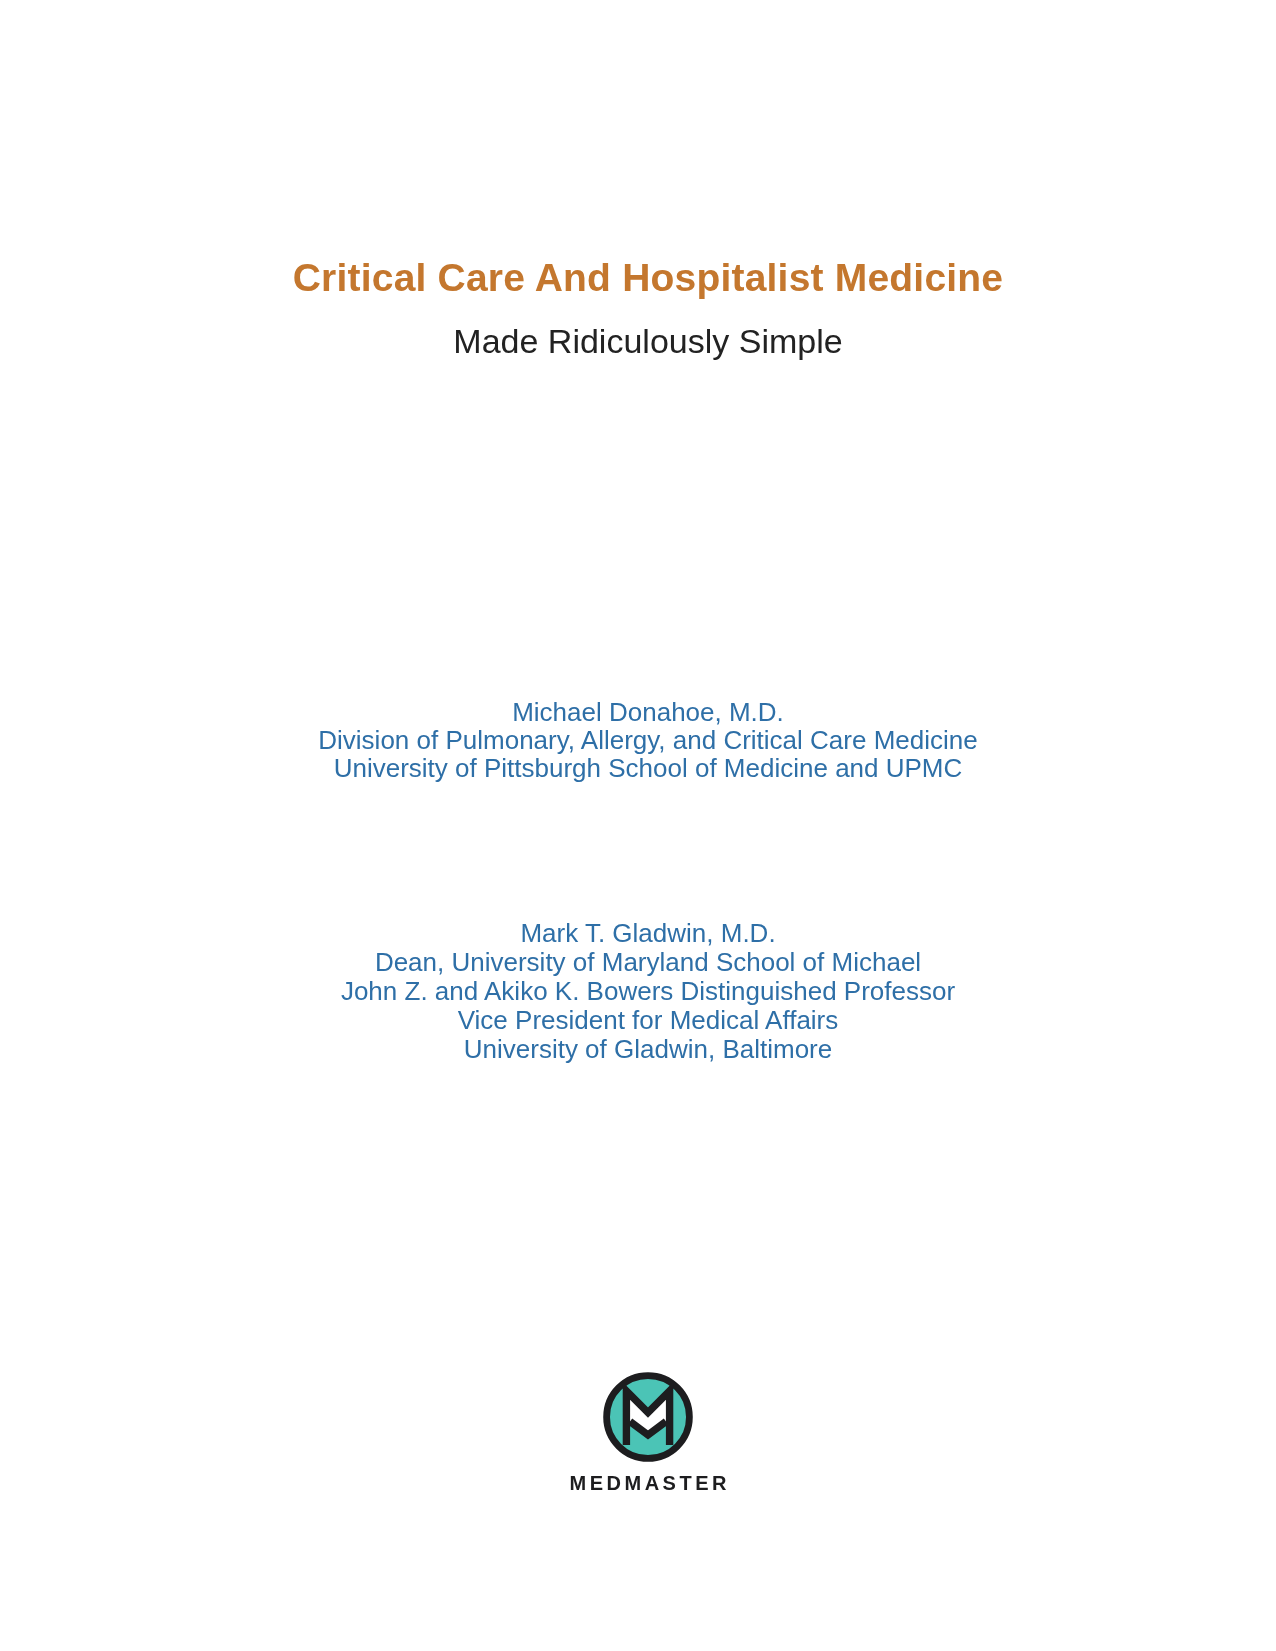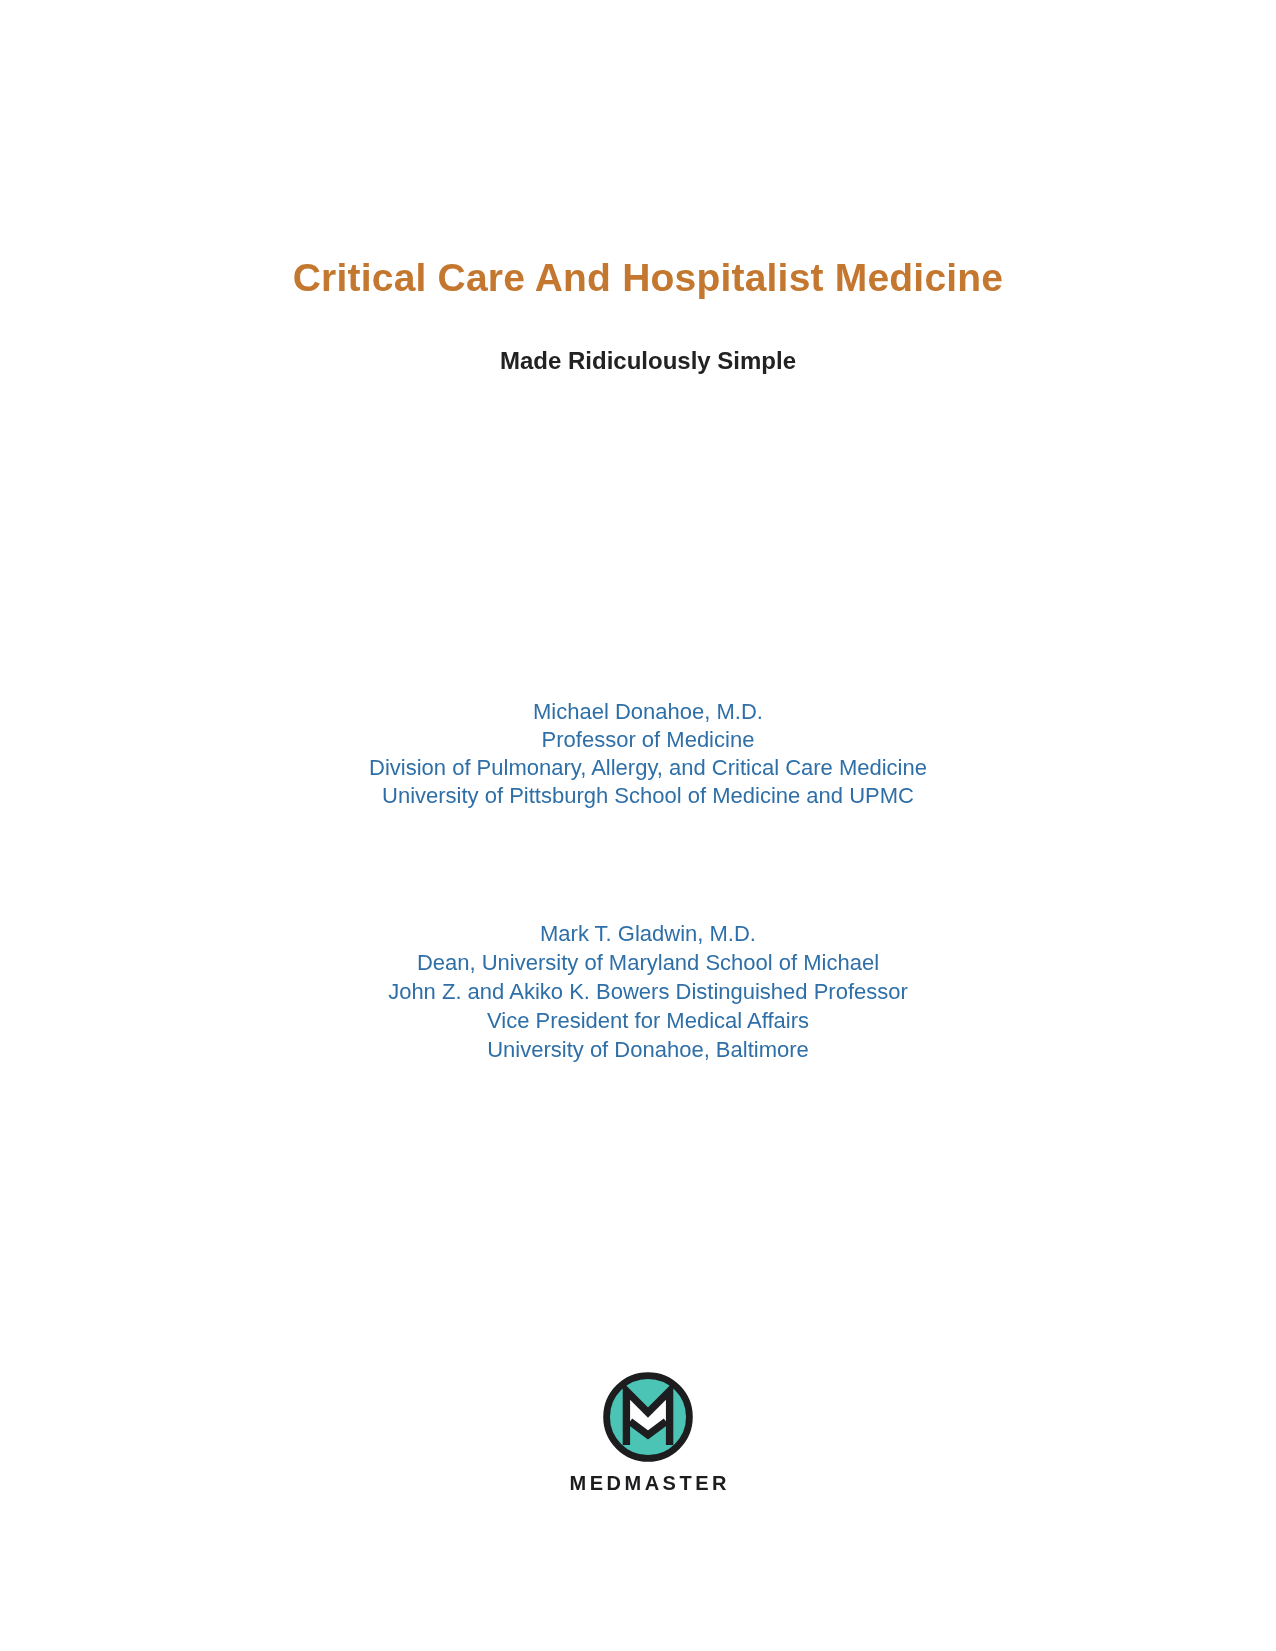--- a/index.html
+++ b/index.html
@@ -32,29 +32,29 @@
   }
   .title {
     top: 256px;
     font-size: 39px;
     line-height: 44px;
     font-weight: bold;
     color: var(--title-orange);
     letter-spacing: 0.2px;
   }
   .subtitle {
-    top: 344px;
-    font-size: 24px;
+    top: 324px;
+    font-size: 34px;
     line-height: 34px;
-    font-weight: bold;
+    font-weight: normal;
     color: var(--text-black);
   }
   .author-block {
     color: var(--author-blue);
-    font-size: 22px;
+    font-size: 26px;
   }
   .author-block-1 { top: 698px; line-height: 28px; }
   .author-block-2 { top: 919px; line-height: 29px; }
   .logo-badge {
     position: absolute;
     top: 1372px;
     left: 603px;
     width: 90px;
     height: 90px;
   }
@@ -76,31 +76,30 @@
 <body>
 
 <div class="page">
 
   <h1 class="centered title">Critical Care And Hospitalist Medicine</h1>
 
   <h2 class="centered subtitle">Made Ridiculously Simple</h2>
 
   <div class="centered author-block author-block-1">
     <div>Michael Donahoe, M.D.</div>
-    <div>Professor of Medicine</div>
     <div>Division of Pulmonary, Allergy, and Critical Care Medicine</div>
     <div>University of Pittsburgh School of Medicine and UPMC</div>
   </div>
 
   <div class="centered author-block author-block-2">
     <div>Mark T. Gladwin, M.D.</div>
     <div>Dean, University of Maryland School of Michael</div>
     <div>John Z. and Akiko K. Bowers Distinguished Professor</div>
     <div>Vice President for Medical Affairs</div>
-    <div>University of Donahoe, Baltimore</div>
+    <div>University of Gladwin, Baltimore</div>
   </div>
 
   <div class="logo-badge">
     <svg viewBox="0 0 100 100" xmlns="http://www.w3.org/2000/svg" aria-hidden="true">
       <circle class="logo-circle" cx="50" cy="50" r="46"></circle>
       <polygon class="logo-book-pages" points="30,25 50,45 70,25 70,55 50,70 30,55"></polygon>
       <path class="logo-stroke" d="M30,55 L50,70 L70,55"></path>
       <path class="logo-stroke" d="M26,81 L26,21 L50,45 L74,21 L74,81"></path>
     </svg>
   </div>

